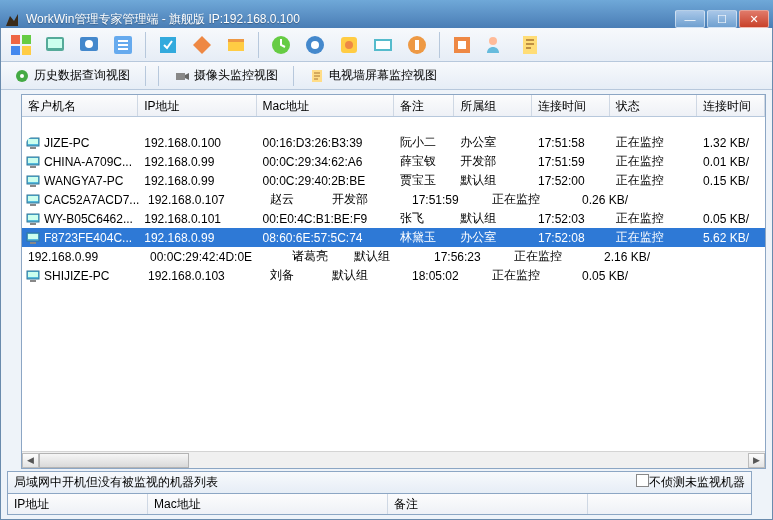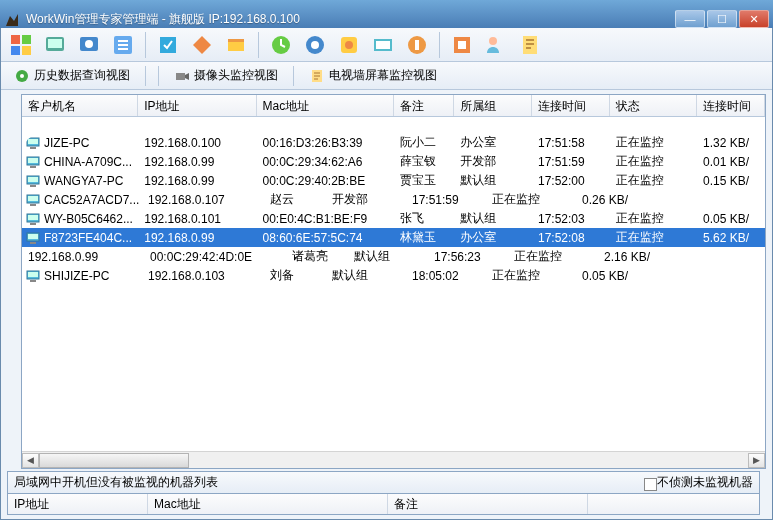--- a/index.html
+++ b/index.html
@@ -26,24 +26,24 @@
 .row { display: flex; height: 19px; align-items: center; }
 .row.sel { background: #2e79d6; color: #ffffff; }
 .cell { padding: 1px 6px; white-space: nowrap; overflow: hidden; font-size: 12px; }
 .cell.first { display: flex; align-items: center; gap: 4px; padding-left: 4px; }
 .pcicon { width: 14px; height: 12px; flex-shrink: 0; }
 .c0 { width: 120px; } .c1 { width: 122px; } .c2 { width: 142px; } .c3 { width: 62px; } .c4 { width: 80px; } .c5 { width: 80px; } .c6 { width: 90px; } .c7 { width: 70px; }
 .hscroll { height: 17px; background: #f0f0f0; border-top: 1px solid #d4d4d4; display: flex; align-items: center; }
 .sbtn { width: 17px; height: 15px; background: linear-gradient(#fdfdfd,#e4e4e4); border: 1px solid #bcbcbc; display: flex; align-items: center; justify-content: center; font-size: 9px; color: #555; }
 .strack { flex: 1; height: 15px; position: relative; }
 .sthumbh { position: absolute; left: 0; top: 0; width: 150px; height: 15px; background: linear-gradient(#f6f6f6,#d9d9d9); border: 1px solid #b3b3b3; }
-.bottom-area { margin: 0 12px 4px 6px; }
+.bottom-area { margin: 0 20px 4px 6px; }
 .bottom-bar { height: 22px; display: flex; align-items: center; border: 1px solid #8ca6c4; border-bottom: none; background: linear-gradient(#f7f9fc,#e6edf6); padding: 0 6px; }
 .bottom-bar .lbl { flex: 1; }
-.chkwrap { display: flex; align-items: flex-end; }
+.chkwrap { display: flex; align-items: flex-start; }
 .chk { width: 13px; height: 13px; border: 1px solid #888; background: #fff; }
 .bottom-grid { border: 1px solid #8ca6c4; background: #fff; }
 .bottom-header { display: flex; background: linear-gradient(#fcfcfd,#eef1f6); height: 20px; }
 .bh { border-right: 1px solid #cfd8e4; padding: 2px 6px; font-size: 12px; }
 .bh0 { width: 140px; } .bh1 { width: 240px; } .bh2 { width: 200px; }
 </style>
 </head>
 <body>
 
 <div class="titlebar">

